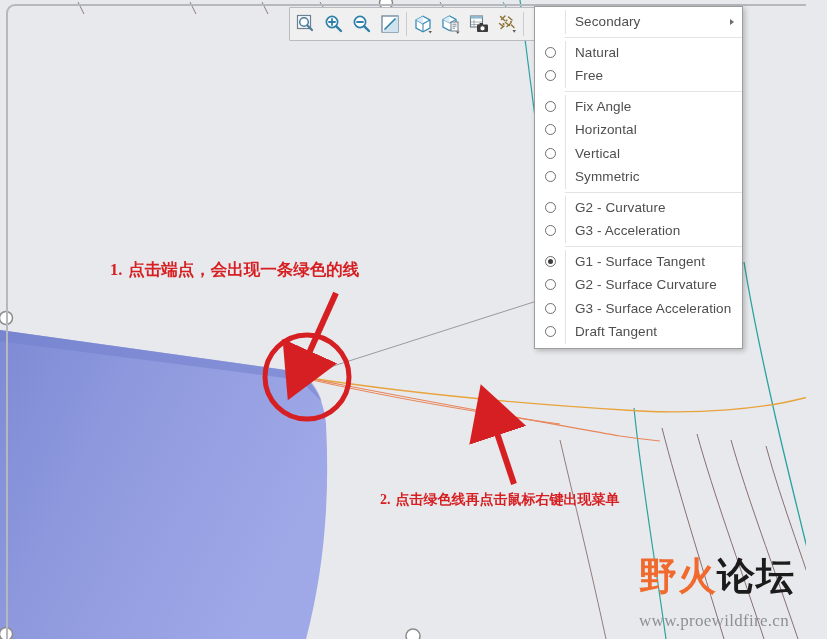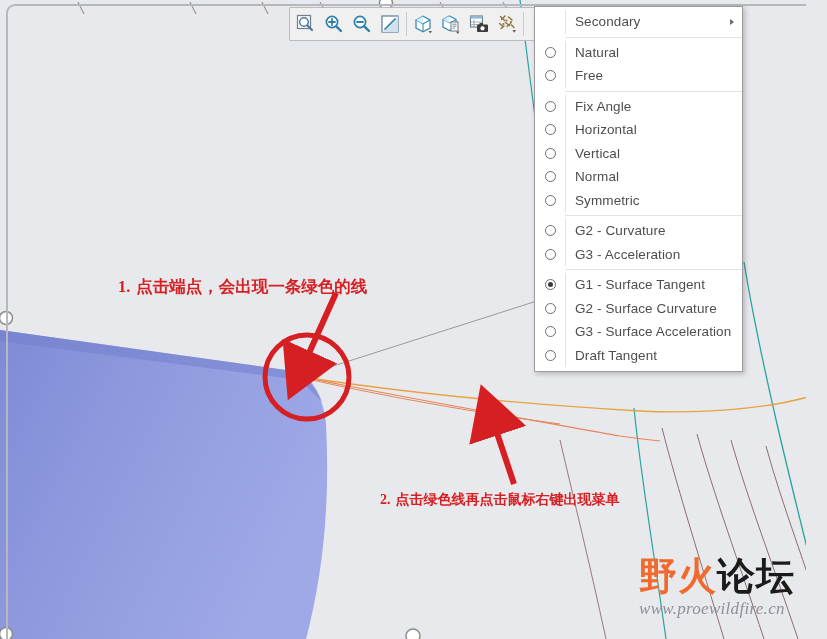--- a/index.html
+++ b/index.html
@@ -134,21 +134,21 @@
   }
 
   
   .annot {
     position: absolute;
     color: #d61f22;
     font-family: "DejaVu Sans", sans-serif;
     font-weight: bold;
     white-space: nowrap;
   }
-  #annot1 { left: 118px; top: 259px; font-size: 16.5px; margin-top: 17px; }
+  #annot1 { left: 110px; top: 259px; font-size: 16.5px; }
   #annot2 { left: 380px; top: 491px; font-size: 14px; }
   .annot .num { font-family: "Liberation Serif", serif; font-weight: bold; }
 
   
   #watermark {
     position: absolute;
     left: 639px; top: 557px;
     width: 180px;
     pointer-events: none;
   }
@@ -156,24 +156,23 @@
     font-family: "DejaVu Sans", sans-serif;
     font-size: 38px;
     font-weight: bold;
     line-height: 1;
     letter-spacing: 1px;
   }
   #wm-cn .o { color: #f06a2e; text-align: right; }
   #wm-cn .k { color: #1b1b1b; }
   #wm-url {
     font-family: "Liberation Serif", serif;
-    font-style: italic;
     font-size: 17px;
     color: #8d9097;
-    margin-top: 4px;
+    margin-top: 16px;
     letter-spacing: 0.3px;
   }
 </style>
 </head>
 <body>
 
 <div id="stage">
 
   <svg id="graphics" viewBox="0 0 827 639" width="827" height="639">
     <defs>
@@ -386,26 +385,20 @@
       <div class="menu-row">
         <div class="menu-radio-col">
           <span class="radio"></span>
         </div>
         <span class="menu-label">Vertical</span>
       </div>
       <div class="menu-row">
         <div class="menu-radio-col">
           <span class="radio"></span>
         </div>
-        <span class="menu-label">Normal</span>
-      </div>
-      <div class="menu-row">
-        <div class="menu-radio-col">
-          <span class="radio"></span>
-        </div>
         <span class="menu-label">Symmetric</span>
       </div>
       <div class="menu-sep"></div>
       <div class="menu-row">
         <div class="menu-radio-col">
           <span class="radio"></span>
         </div>
         <span class="menu-label">G2 - Curvature</span>
       </div>
       <div class="menu-row">

